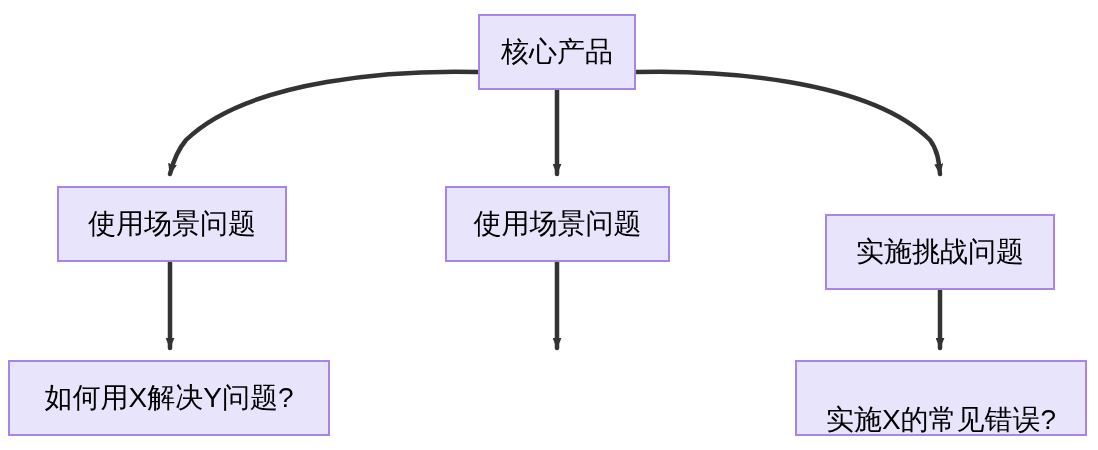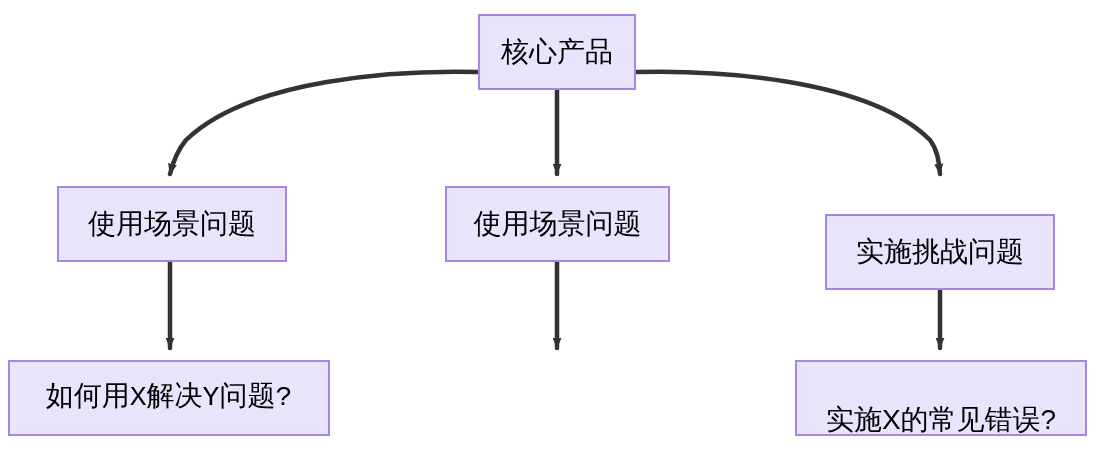--- a/index.html
+++ b/index.html
@@ -78,21 +78,21 @@
   </div>
 
   <div class="node" style="left:445px; top:186px; width:225px; height:76px;">
     <span class="node-label">使用场景问题</span>
   </div>
 
   <div class="node" style="left:825px; top:186px; width:230px; height:76px;margin-top:28px;">
     <span class="node-label">实施挑战问题</span>
   </div>
 
-  <div class="node" style="left:8px; top:360px; width:322px; height:76px;font-family:Liberation Mono, monospace;">
+  <div class="node" style="left:8px; top:360px; width:322px; height:76px;">
     <span class="node-label">如何用X解决Y问题?</span>
   </div>
 
 
   <div class="node" style="left:795px; top:360px; width:292px; height:76px;align-items:flex-end;">
     <span class="node-label">实施X的常见错误?</span>
   </div>
 
 </div>
 

